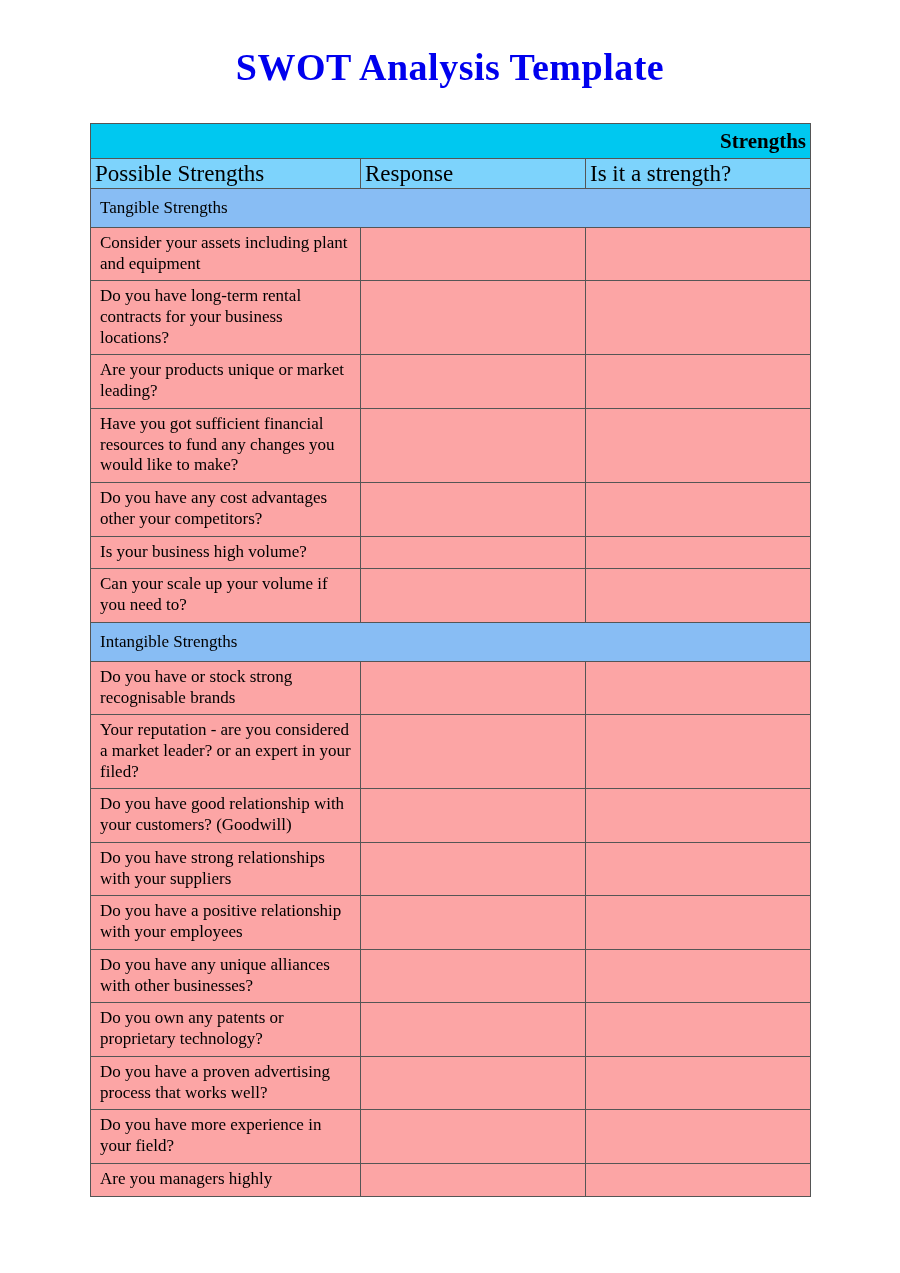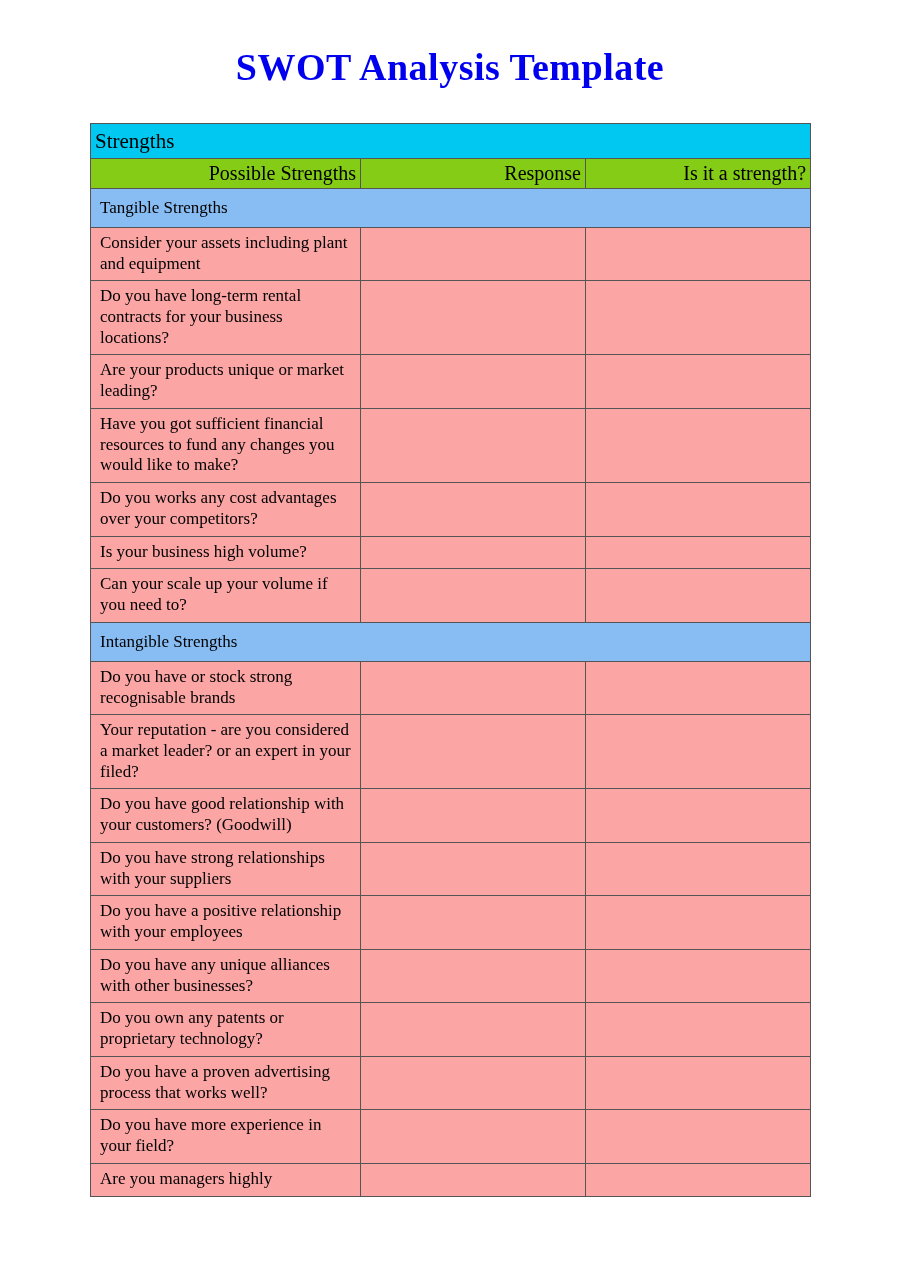--- a/index.html
+++ b/index.html
@@ -51,32 +51,32 @@
   table.swot col.c3 { width: 225px; }
 
   td, th {
     border: 1px solid #555555;
     padding: 0;
     vertical-align: top;
   }
 
   .title-band td {
     background: #00c8f0;
-    text-align: left;
+    text-align: right;
     font-size: 21px;
     height: 34px;
     line-height: 34px;
     padding: 0 4px;
-    font-weight: normal;
+    font-weight: bold;
   }
 
   .col-head td {
-    background: #84cc16;
-    text-align: right;
-    font-size: 20px;
+    background: #7dd3fc;
+    text-align: left;
+    font-size: 23px;
     height: 29px;
     line-height: 29px;
     padding: 0 4px;
     font-weight: normal;
   }
 
   .section-band td {
     background: #88bdf4;
     text-align: left;
     font-size: 17px;
@@ -148,21 +148,21 @@
             <td class="qtext">Are your products unique or market leading?</td>
             <td class="blank"></td>
             <td class="blank"></td>
           </tr>
           <tr class="q-row">
             <td class="qtext">Have you got sufficient financial resources to fund any changes you would like to make?</td>
             <td class="blank"></td>
             <td class="blank"></td>
           </tr>
           <tr class="q-row">
-            <td class="qtext">Do you works any cost advantages over your competitors?</td>
+            <td class="qtext">Do you have any cost advantages other your competitors?</td>
             <td class="blank"></td>
             <td class="blank"></td>
           </tr>
           <tr class="q-row">
             <td class="qtext">Is your business high volume?</td>
             <td class="blank"></td>
             <td class="blank"></td>
           </tr>
           <tr class="q-row">
             <td class="qtext">Can your scale up your volume if you need to?</td>

